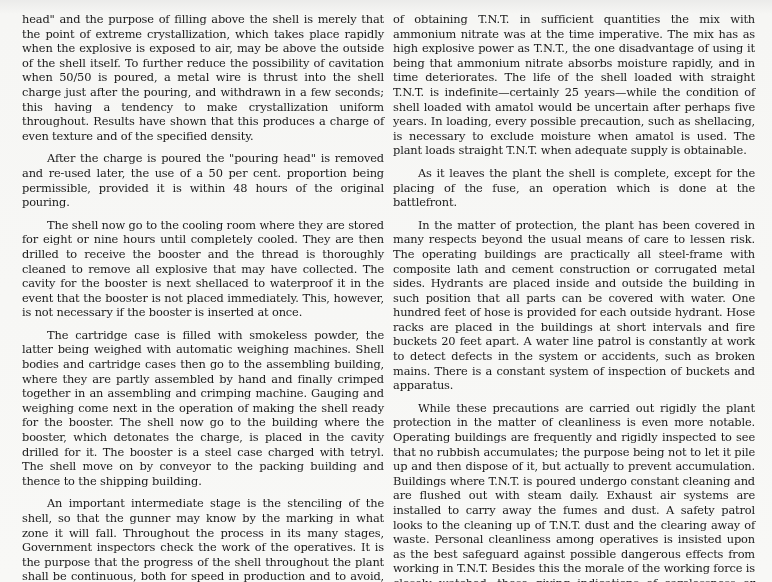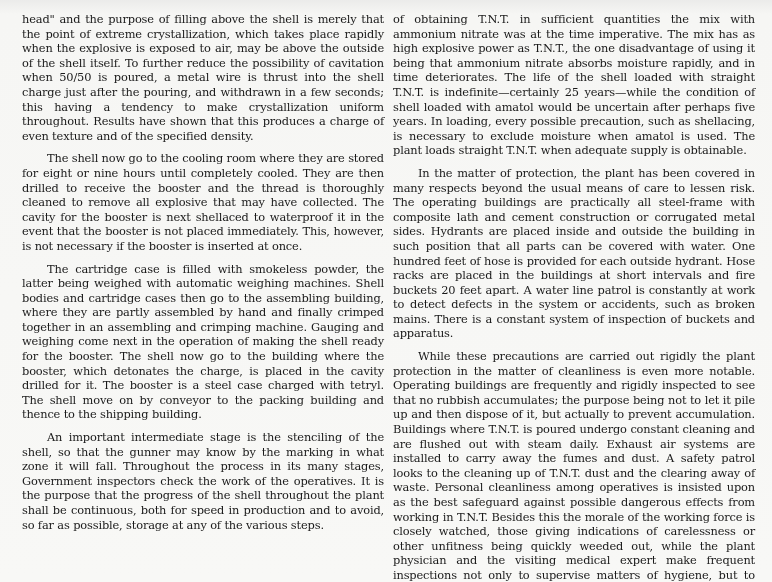--- a/index.html
+++ b/index.html
@@ -31,23 +31,25 @@
     hyphens: auto;
   }
   .col p.cont { text-indent: 0; }
 </style>
 </head>
 <body>
 
 <div class="page">
   <div class="col col-left">
     <p class="cont">head" and the purpose of filling above the shell is merely that the point of extreme crystallization, which takes place rapidly when the explosive is exposed to air, may be above the outside of the shell itself. To further reduce the possibility of cavitation when 50/50 is poured, a metal wire is thrust into the shell charge just after the pouring, and withdrawn in a few seconds; this having a tendency to make crystallization uniform throughout.  Results have shown that this produces a charge of even texture and of the specified density.</p>
+    <p>After the charge is poured the "pouring head" is removed and re-used later, the use of a 50 per cent. proportion being permissible, provided it is within 48 hours of the original pouring.</p>
     <p>The shell now go to the cooling room where they are stored for eight or nine hours until completely cooled.  They are then drilled to receive the booster and the thread is thoroughly cleaned to remove all explosive that may have collected.  The cavity for the booster is next shellaced to waterproof it in the event that the booster is not placed immediately.  This, however, is not necessary if the booster is inserted at once.</p>
     <p>The cartridge case is filled with smokeless powder, the latter being weighed with automatic weighing machines.  Shell bodies and cartridge cases then go to the assembling building, where they are partly assembled by hand and finally crimped together in an assembling and crimping machine.  Gauging and weighing come next in the operation of making the shell ready for the booster.  The shell now go to the building where the booster, which detonates the charge, is placed in the cavity drilled for it.  The booster is a steel case charged with tetryl.  The shell move on by conveyor to the packing building and thence to the shipping building.</p>
     <p>An important intermediate stage is the stenciling of the shell, so that the gunner may know by the marking in what zone it will fall. Throughout the process in its many stages, Government inspectors check the work of the operatives.  It is the purpose that the progress of the shell throughout the plant shall be continuous, both for speed in production and to avoid, so far as possible, storage at any of the various steps.</p>
 
   </div>
   <div class="col col-right">
     <p class="cont">of obtaining T.N.T. in sufficient quantities the mix with ammonium nitrate was at the time imperative.  The mix has as high explosive power as T.N.T., the one disadvantage of using it being that ammonium nitrate absorbs moisture rapidly, and in time deteriorates. The life of the shell loaded with straight T.N.T. is indefinite—certainly 25 years—while the condition of shell loaded with amatol would be uncertain after perhaps five years.  In loading, every possible precaution, such as shellacing, is necessary to exclude moisture when amatol is used.  The plant loads straight T.N.T. when adequate supply is obtainable.</p>
+    <p>As it leaves the plant the shell is complete, except for the placing of the fuse, an operation which is done at the battlefront.</p>
     <p>In the matter of protection, the plant has been covered in many respects beyond the usual means of care to lessen risk.  The operating buildings are practically all steel-frame with composite lath and cement construction or corrugated metal sides.  Hydrants are placed inside and outside the building in such position that all parts can be covered with water.  One hundred feet of hose is provided for each outside hydrant.  Hose racks are placed in the buildings at short intervals and fire buckets 20 feet apart.  A water line patrol is constantly at work to detect defects in the system or accidents, such as broken mains. There is a constant system of inspection of buckets and apparatus.</p>
     <p>While these precautions are carried out rigidly the plant protection in the matter of cleanliness is even more notable.  Operating buildings are frequently and rigidly inspected to see that no rubbish accumulates; the purpose being not to let it pile up and then dispose of it, but actually to prevent accumulation.  Buildings where T.N.T. is poured undergo constant cleaning and are flushed out with steam daily.  Exhaust air systems are installed to carry away the fumes and dust.  A safety patrol looks to the cleaning up of T.N.T. dust and the clearing away of waste.  Personal cleanliness among operatives is insisted upon as the best safeguard against possible dangerous effects from working in T.N.T.  Besides this the morale of the working force is closely watched, those giving indications of carelessness or other unfitness being quickly weeded out, while the plant physician and the visiting medical expert make frequent inspections not only to supervise matters of hygiene, but to remove any operative whose health becomes impaired.</p>
   </div>
 </div>
 
 </body></html>

